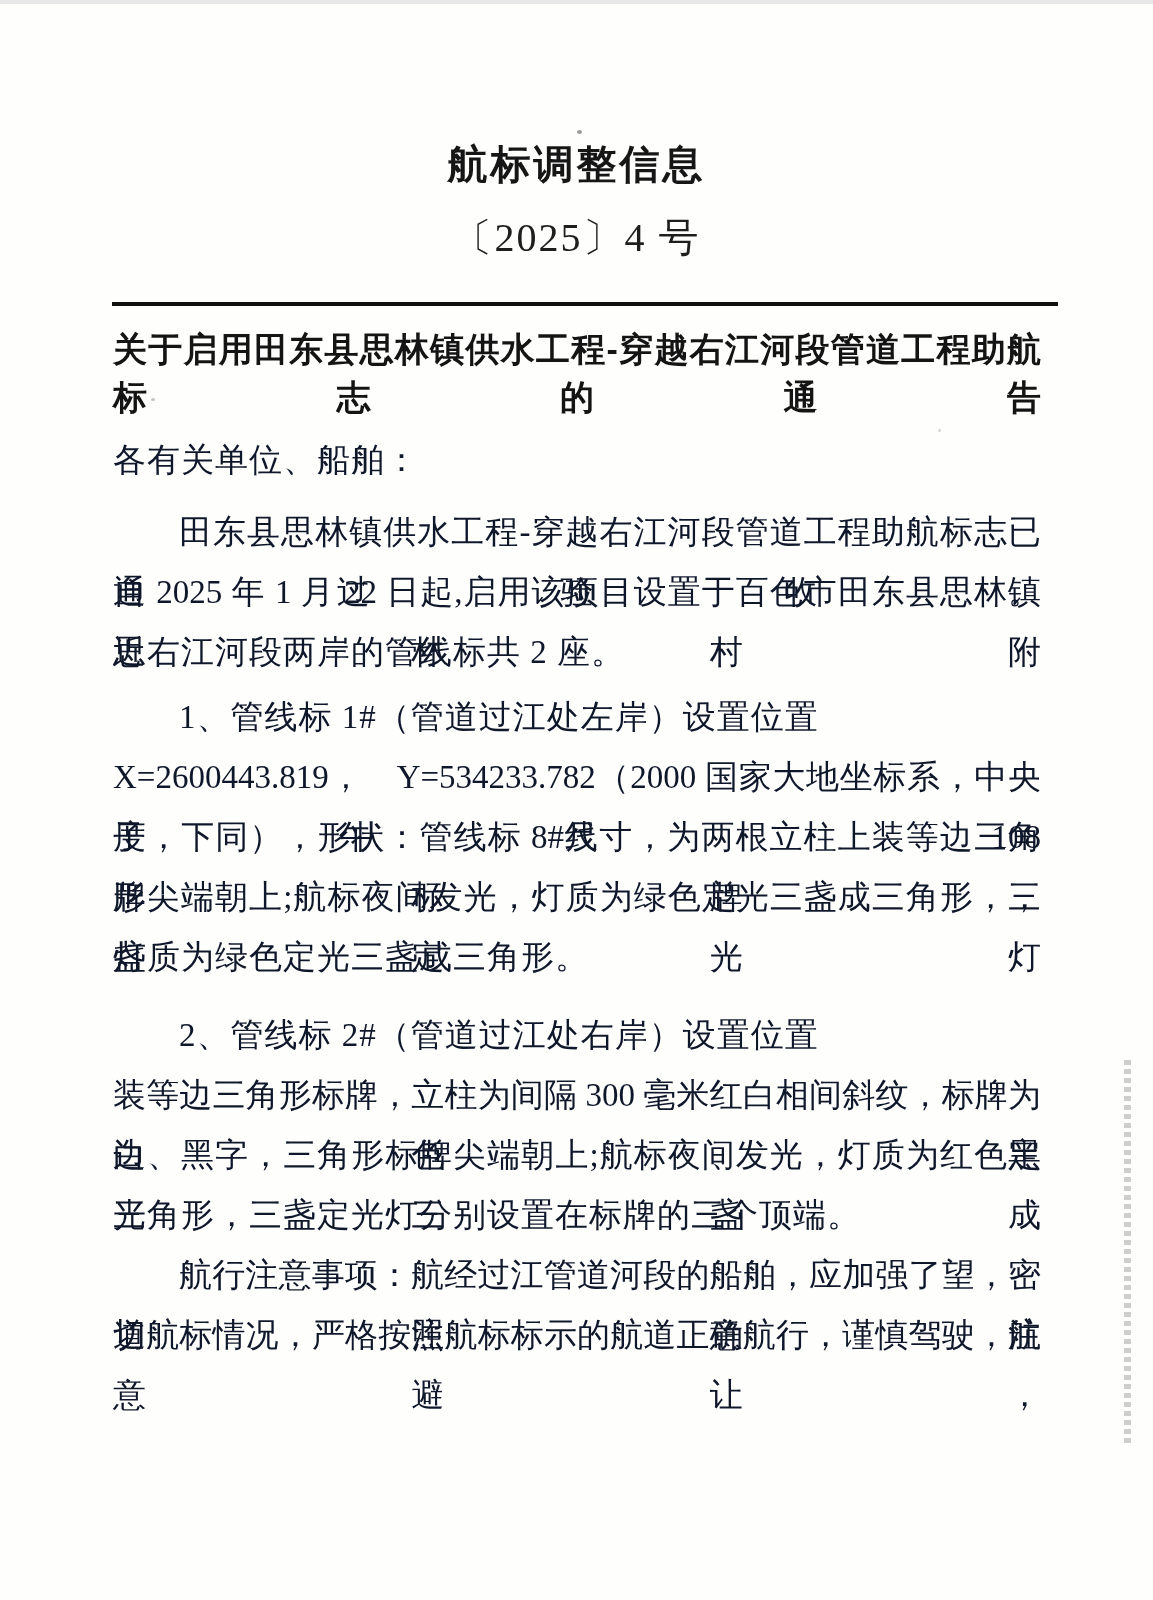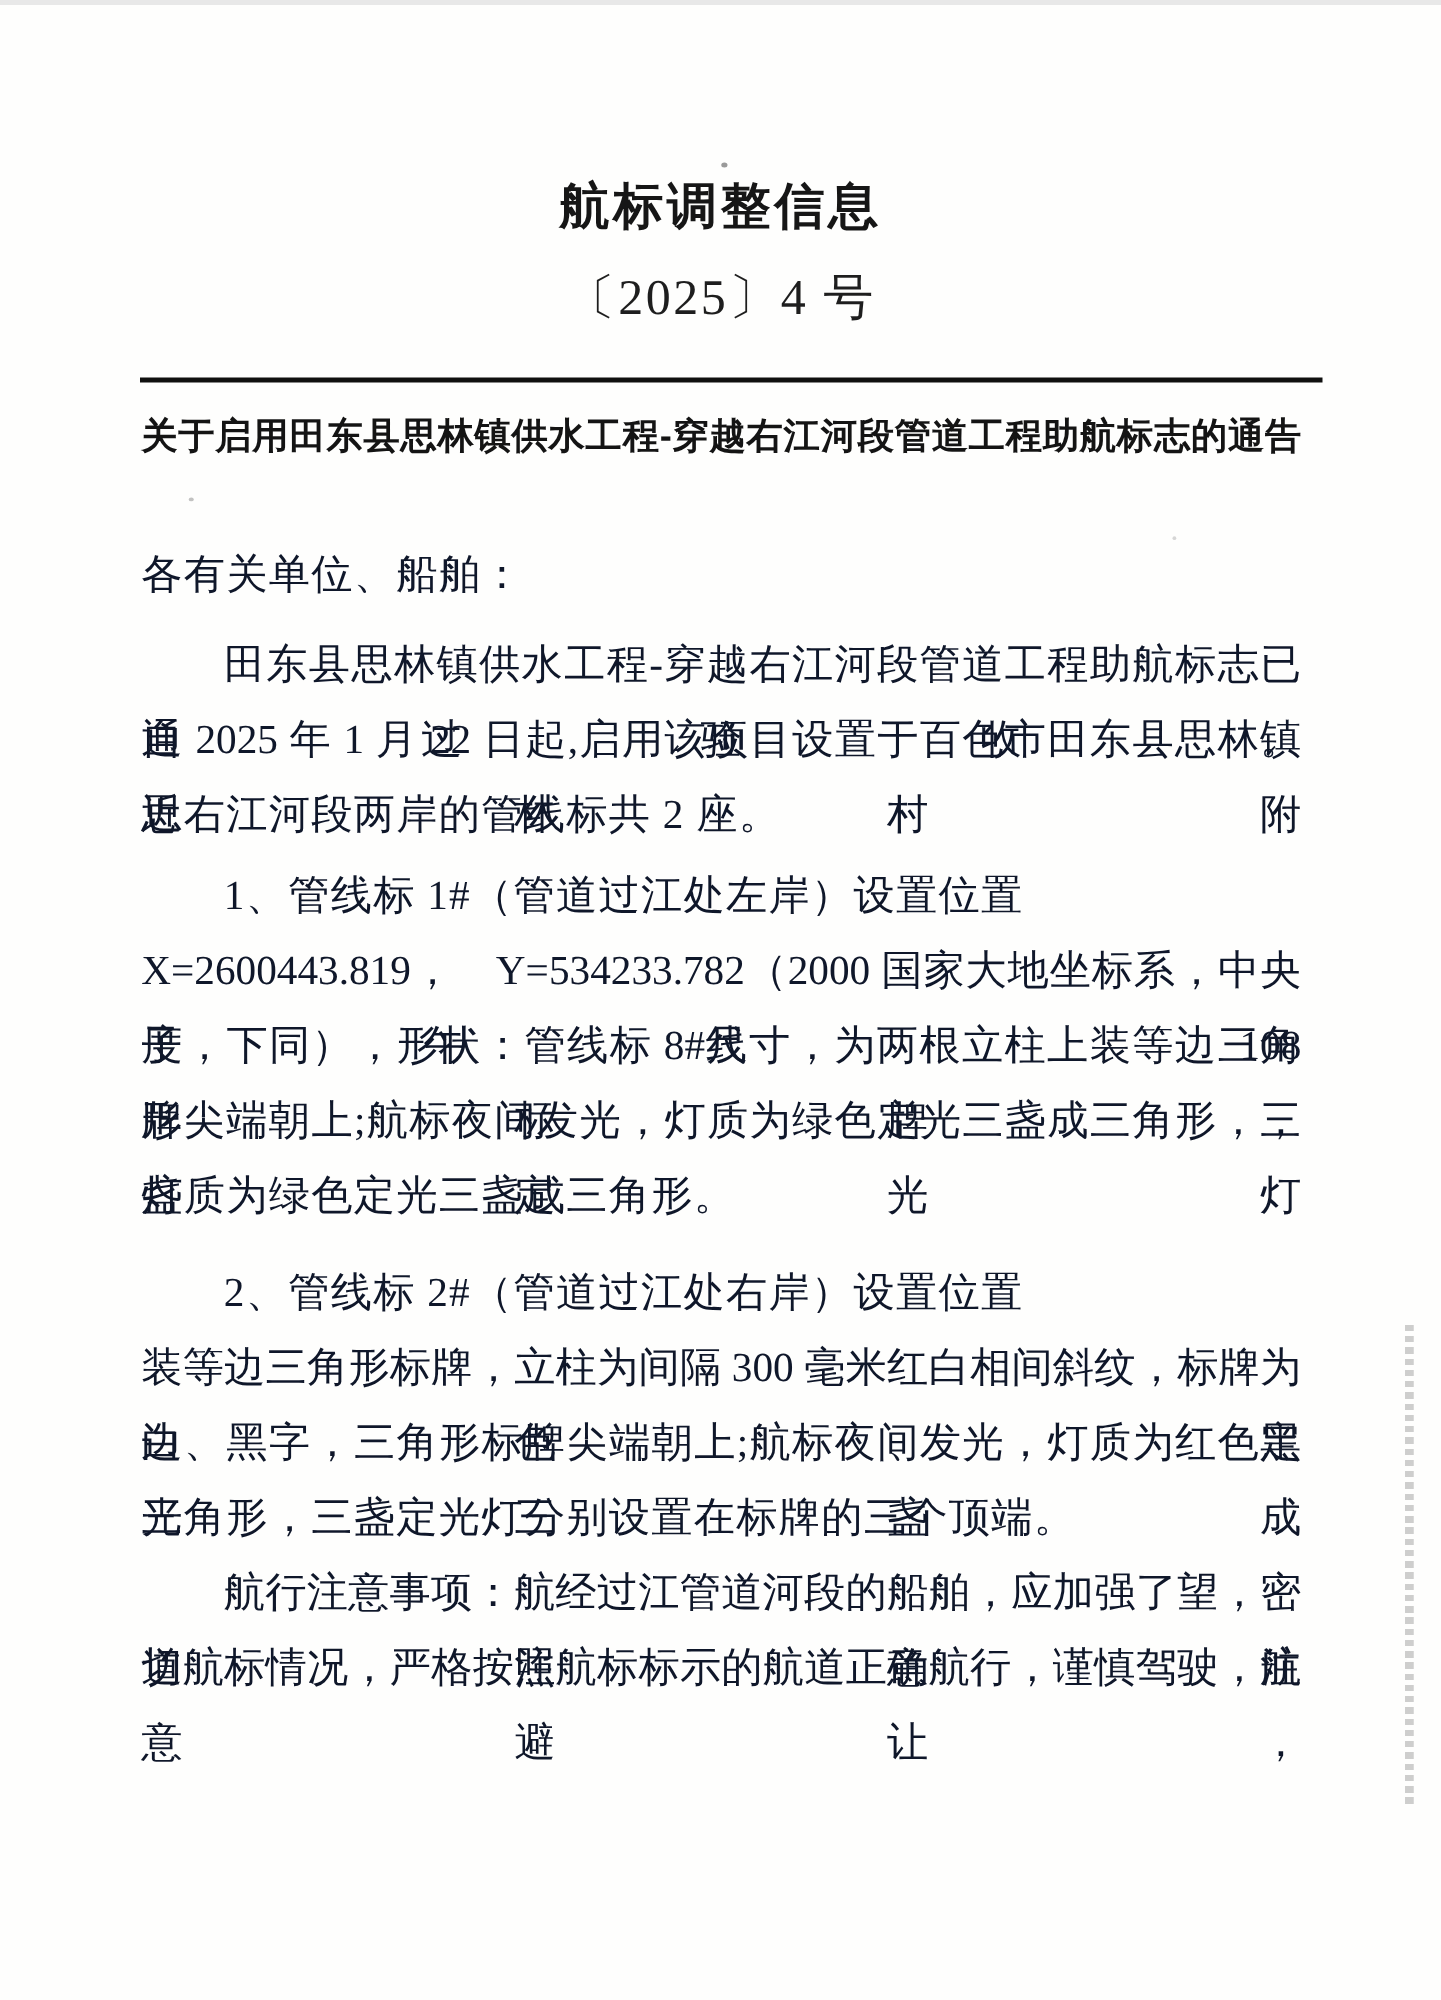--- a/index.html
+++ b/index.html
@@ -47,21 +47,21 @@
     width: 946px;
     height: 4px;
     background: #101010;
   }
   .doc-heading {
     position: absolute;
     top: 321px;
     left: 113px;
     width: 928px;
     font-family: "Liberation Sans", "DejaVu Sans", sans-serif;
-    font-size: 29px;
+    font-size: 34px;
     font-weight: bold;
     color: #141414;
     text-align: justify;
     text-align-last: justify;
     line-height: 48px;
   }
   
   .doc-body {
     position: absolute;
     top: 426px;

